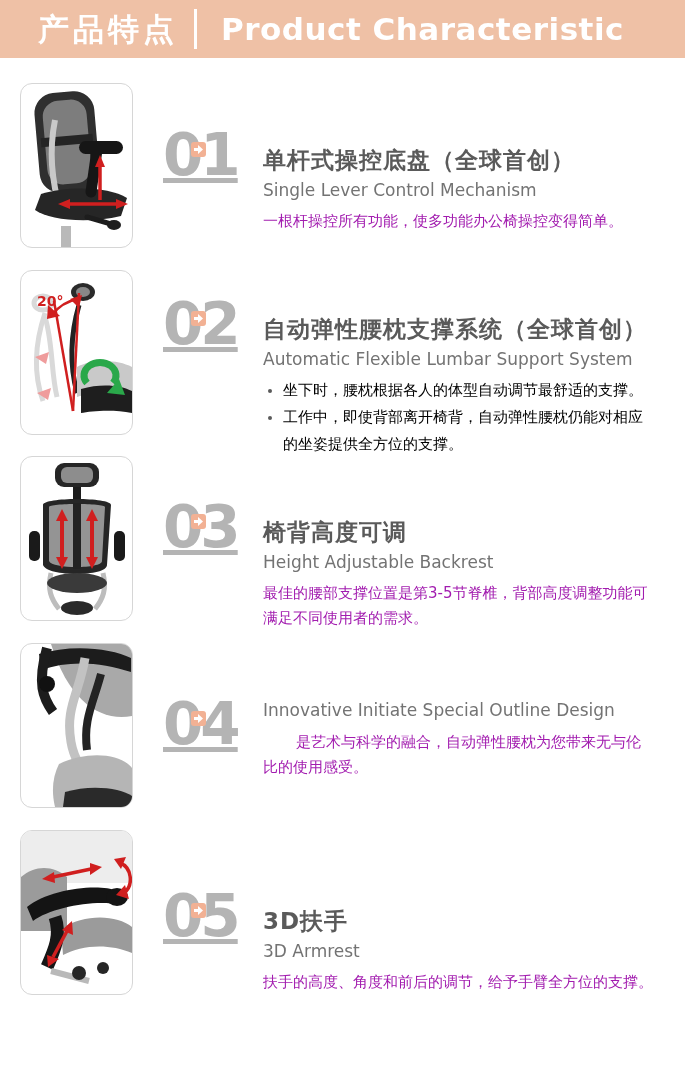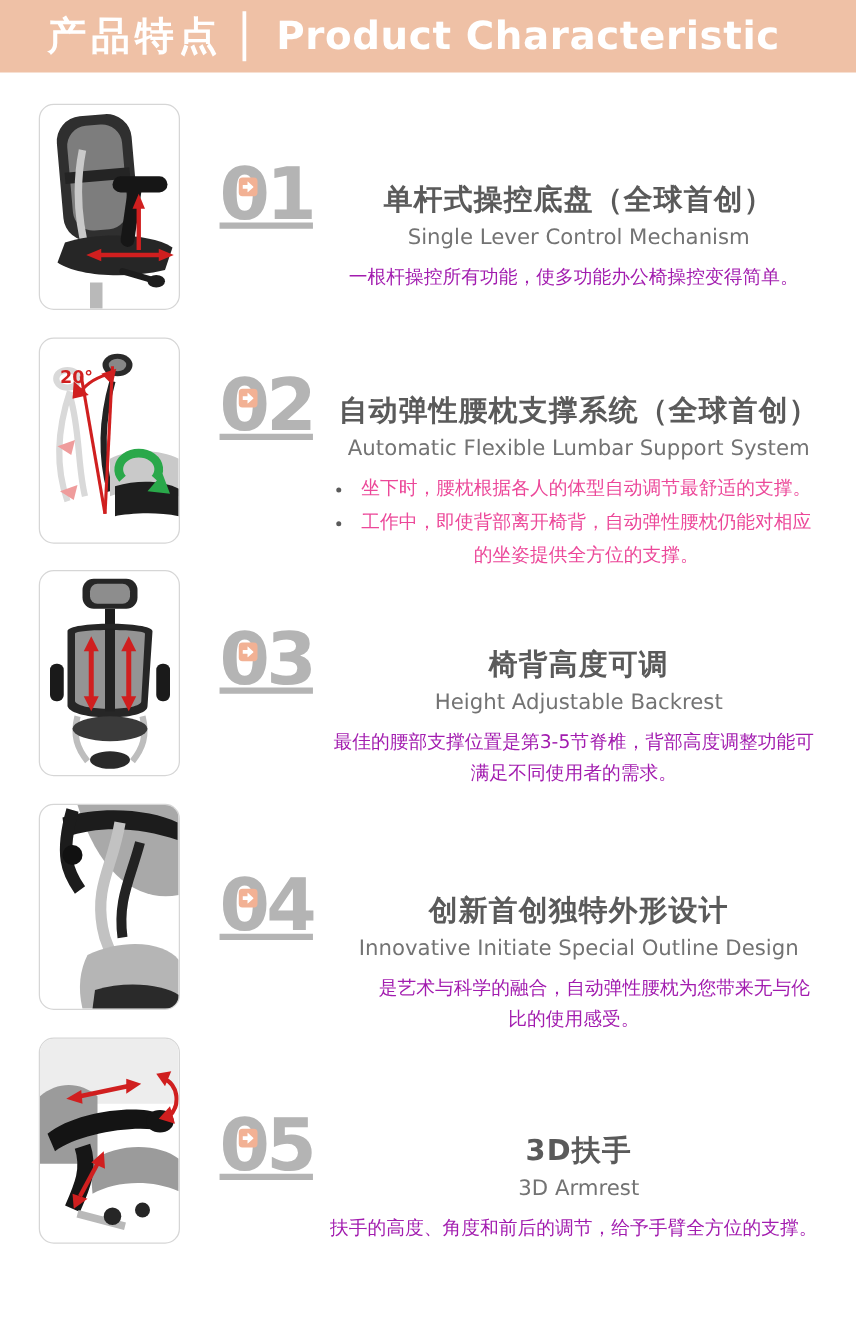--- a/index.html
+++ b/index.html
@@ -1,52 +1,52 @@
 <!DOCTYPE html>
 <html><head>
 <meta charset="utf-8">
 <style>
   html,body{margin:0;padding:0;background:#ffffff;}
   .page{
     position:relative;width:685px;height:1068px;background:#ffffff;
-    font-family:"DejaVu Sans","Liberation Sans",sans-serif;overflow:hidden;text-align:center;
+    font-family:"DejaVu Sans","Liberation Sans",sans-serif;overflow:hidden;
   }
   
   .banner{
     position:absolute;top:0;left:0;width:685px;height:58px;
     background:#efc1a6;display:flex;align-items:center;
   }
   .banner .zh{color:#ffffff;font-size:31px;font-weight:bold;margin-left:38px;letter-spacing:4px;line-height:1;}
   .banner .divider{width:3px;height:40px;background:#ffffff;margin:0 24px 0 16px;}
   .banner .en{color:#ffffff;font-size:31px;font-weight:bold;letter-spacing:0.5px;line-height:1;}
   
   .feature{position:absolute;left:0;width:685px;height:187px;}
   .feature.s1{top:70px}.feature.s2{top:257px}.feature.s3{top:443px}
   .feature.s4{top:630px}.feature.s5{top:817px}
   .photo{
-    position:absolute;left:31px;top:13px;width:111px;height:163px;
+    position:absolute;left:20px;top:13px;width:111px;height:163px;
     border:1px solid #d6d6d6;border-radius:12px;background:#ffffff;overflow:hidden;
   }
   .photo svg{display:block;width:111px;height:163px;}
   .content{position:absolute;left:163px;display:flex;align-items:flex-start;}
   .s1 .content{top:56px}.s2 .content{top:38px}.s3 .content{top:55px}
   .s4 .content{top:65px}.s5 .content{top:70px}
   .numwrap{position:relative;width:100px;flex:0 0 100px;}
   .num{font-size:58px;font-weight:bold;color:#b4b4b4;line-height:1;letter-spacing:-3px;text-decoration:underline;}
   .badge{
     position:absolute;left:28px;top:16px;width:15px;height:15px;
     background:#f2b194;border-radius:3px;display:flex;align-items:center;justify-content:center;
   }
   .textcol{width:400px;}
   .title{margin:20px 0 0;font-size:23px;font-weight:bold;color:#5a5a5a;line-height:1.25;letter-spacing:1px;}
   .subtitle{margin-top:6px;font-size:17px;color:#737373;line-height:1.15;}
   .desc{margin-top:9px;font-size:15px;color:#a21caf;line-height:25px;width:392px;}
   .desc.indent{text-indent:2.2em;}
   ul.bullets{margin:8px 0 0;padding-left:20px;width:372px;}
-  ul.bullets li{font-size:15px;color:#ec4899;line-height:27px;}
+  ul.bullets li{font-size:15px;color:#000000;line-height:27px;}
   ul.bullets li::marker{color:#5a5a5a;font-size:13px;}
 </style>
 </head>
 <body>
 
 <div class="page">
 
   <header class="banner">
     <span class="zh">产品特点</span>
     <span class="divider"></span>
@@ -193,21 +193,20 @@
     <div class="content">
       <div class="numwrap">
         <span class="num">04</span>
         <span class="badge">
           <svg width="9" height="9" viewBox="0 0 9 9">
               <path d="M0 3h4V0l5 4.5L4 9V6H0z" fill="#fff"></path>
             </svg>
         </span>
       </div>
       <div class="textcol">
-        <h2 class="title">创新首创独特外形设计</h2>
         <div class="subtitle">Innovative Initiate Special Outline Design</div>
         <p class="desc indent">是艺术与科学的融合，自动弹性腰枕为您带来无与伦比的使用感受。</p>
       </div>
     </div>
   </section>
 
   <section class="feature s5">
     <div class="photo">
       <svg viewBox="0 0 111 163">
         <rect x="0" y="0" width="111" height="52" fill="#ededed"></rect>

